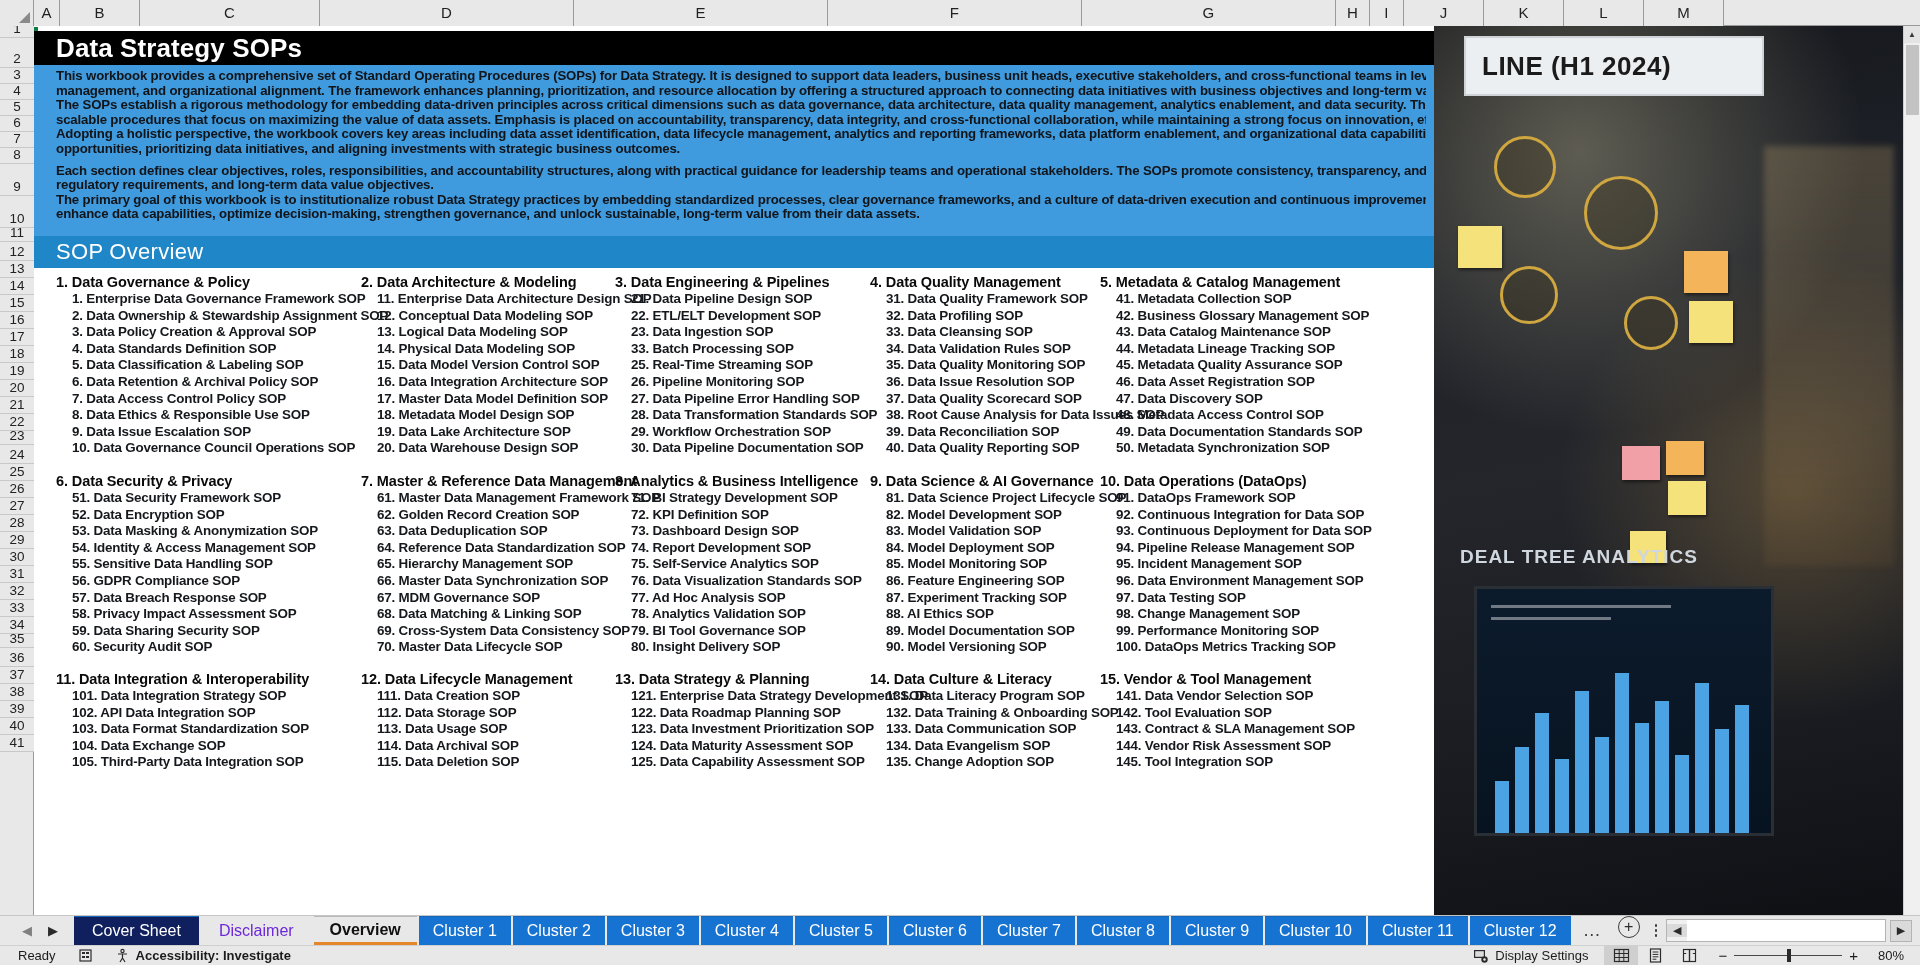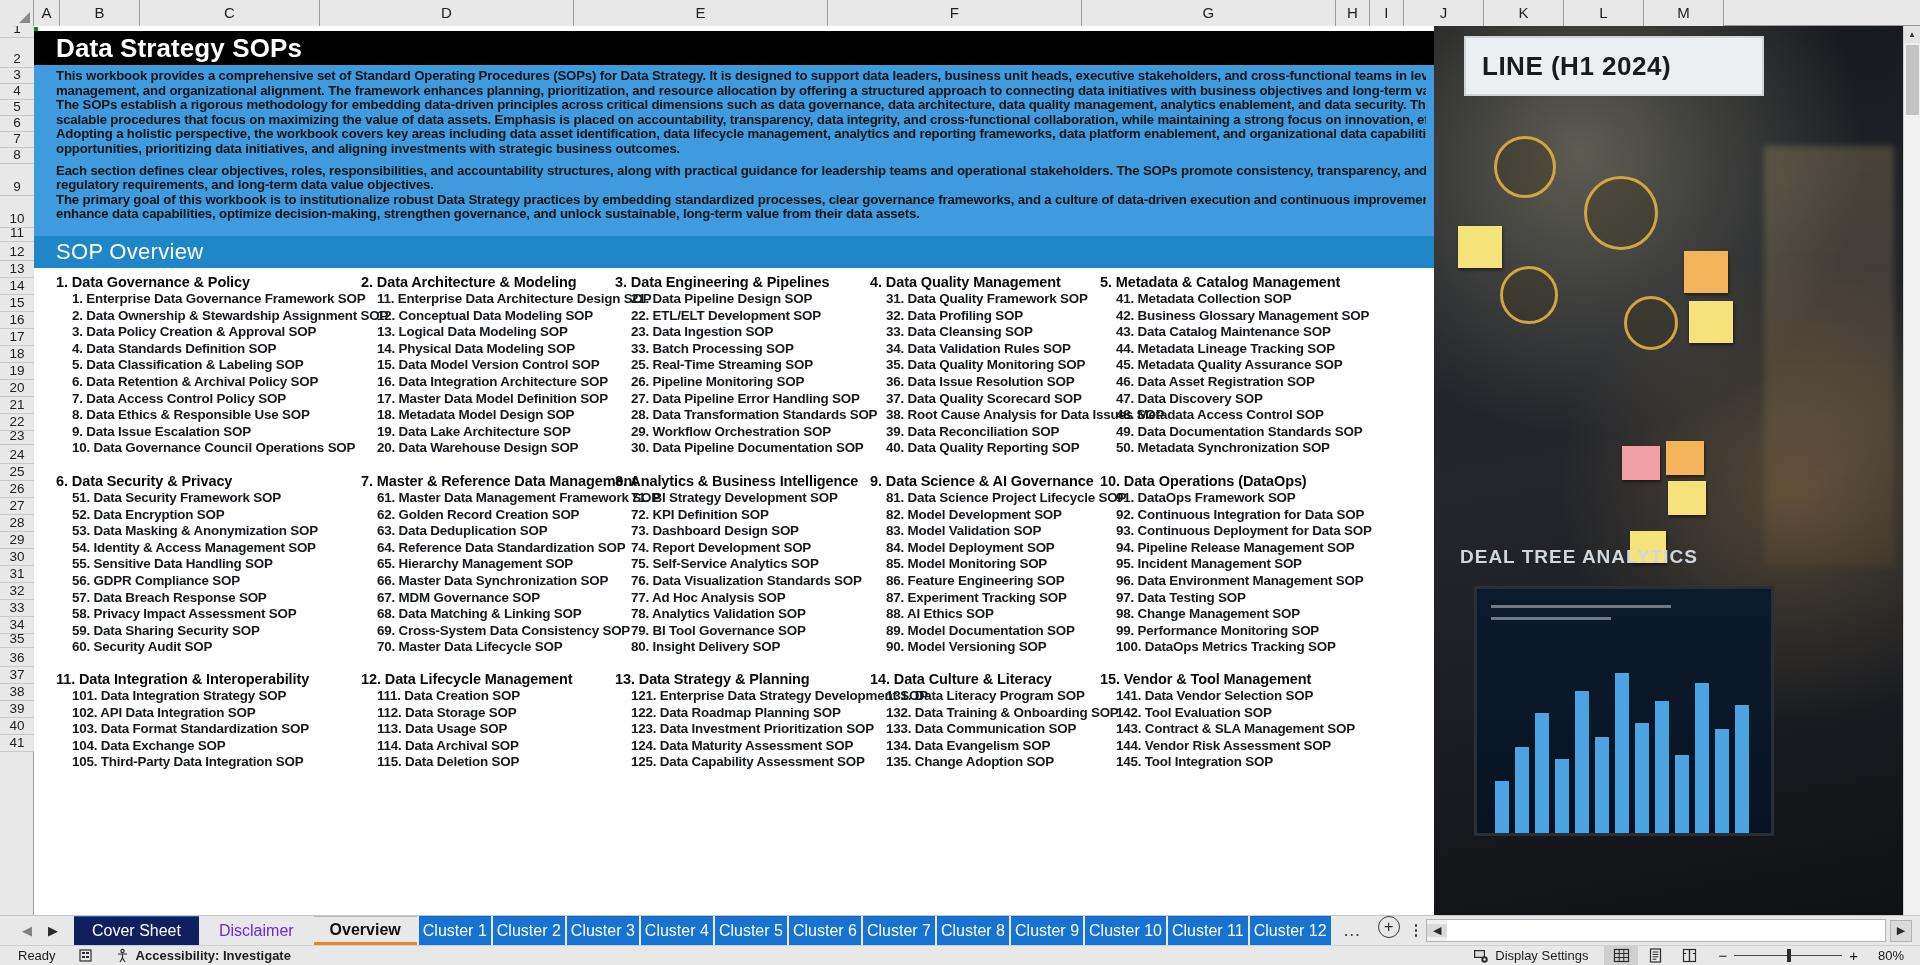--- a/index.html
+++ b/index.html
@@ -166,21 +166,21 @@
   .tab-navs {
     display: flex; align-items: center; gap: 16px;
     padding: 0 16px 0 22px;
   }
   .tab-nav-arrow {
     font-size: 13px; color: #808080; line-height: 1;
   }
   .tab-nav-arrow.active { color: #2b2b2b; }
   .tab {
     display: flex; align-items: center; justify-content: center;
-    padding: 0 4px; font-size: 16px; color: #ffffff;
+    padding: 0 14px; font-size: 16px; color: #ffffff;
     background: #1673d1; margin-right: 2px; white-space: nowrap;
     border-top: 1px solid #1565b8;
   }
   .tab.cover { background: #10205e; padding: 0 18px; }
   .tab.plain {
     background: #e8e8e8; color: #6d28d9; padding: 0 18px;
     border-top: 1px solid #e8e8e8;
   }
   .tab.active {
     background: #e8e8e8; color: #111; font-weight: 700;

